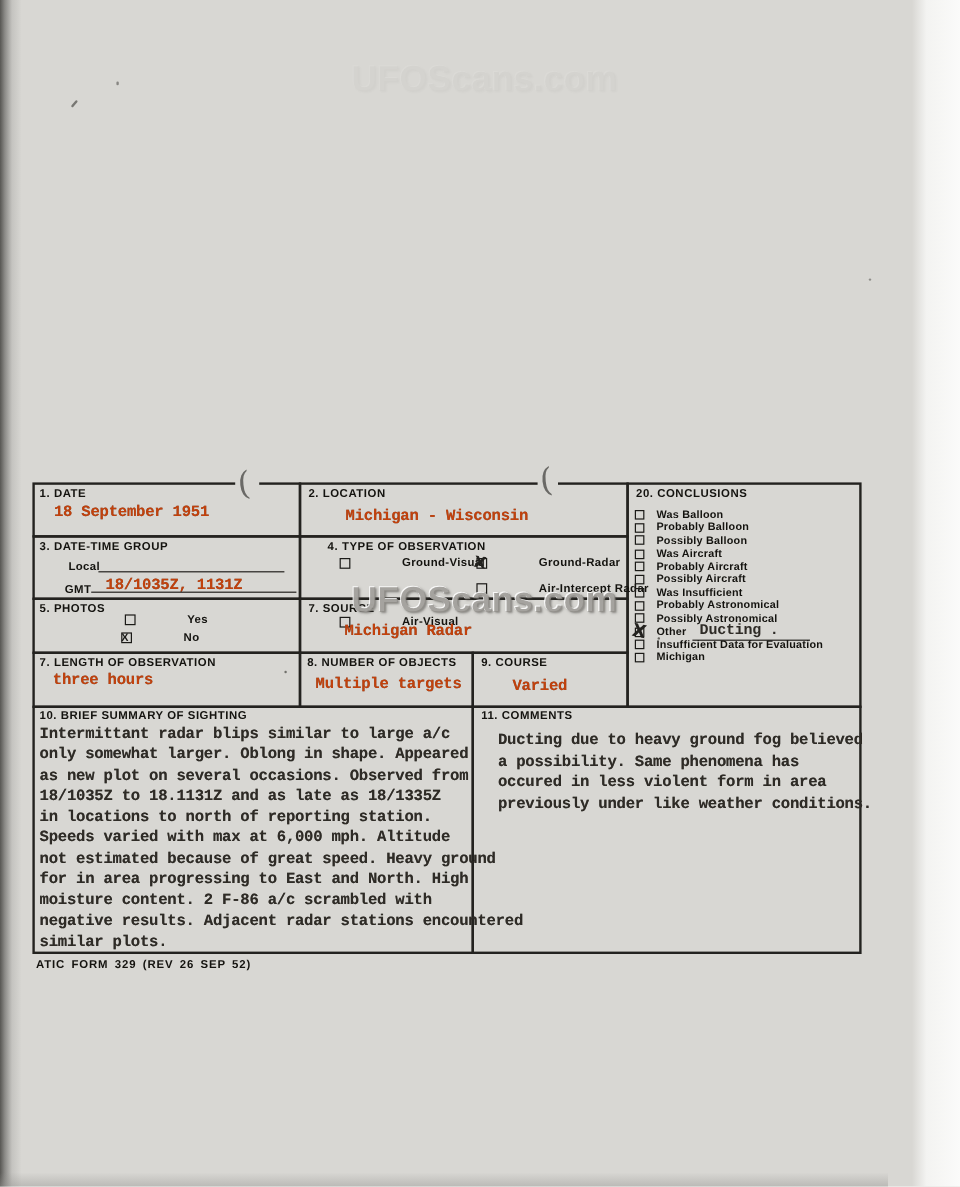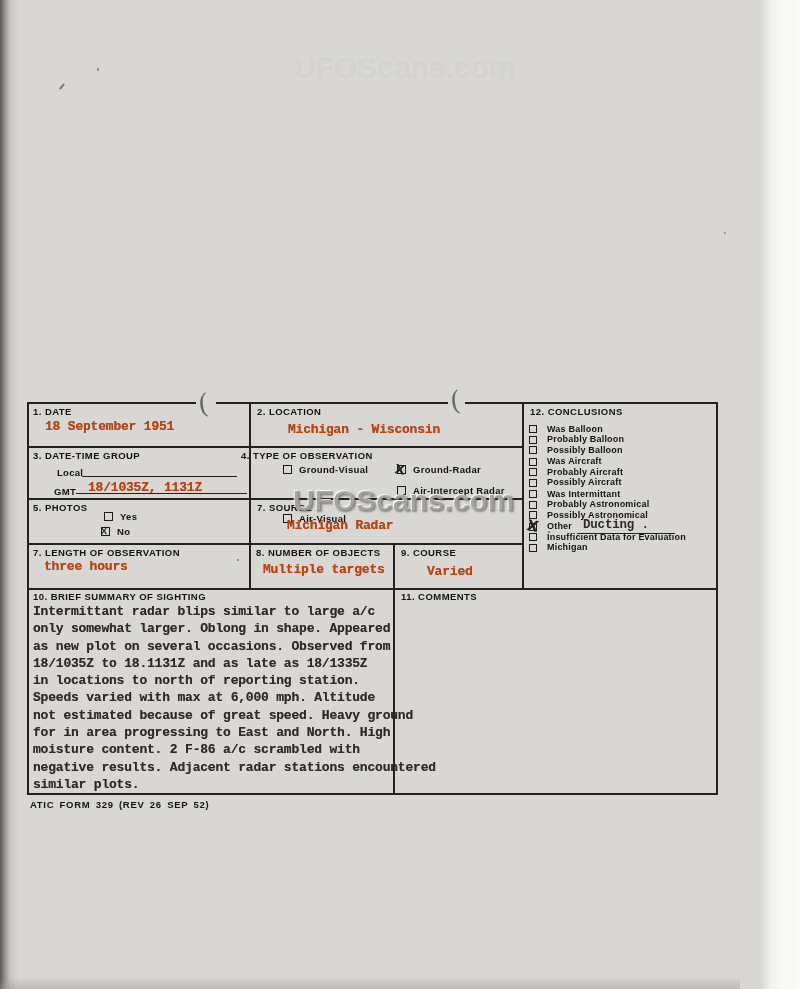--- a/index.html
+++ b/index.html
@@ -46,21 +46,21 @@
   }
   .typed-block{
     position:absolute;white-space:pre;
     font:700 13px/17.3px "Liberation Mono","DejaVu Sans Mono",monospace;
     color:#2e2b26;letter-spacing:-.2px;text-shadow:0 0 .4px rgba(46,43,38,.6);
   }
   .uline{position:absolute;border-bottom:1.7px solid #23221f;height:0;}
 
   
   .opt{position:absolute;display:flex;align-items:center;gap:7px;}
-  .olabel{font:700 9.5px/1 "Liberation Sans",sans-serif;letter-spacing:.3px;color:#14130f;white-space:nowrap;}
+  .olabel{font:700 9.5px/1 "Liberation Sans",sans-serif;letter-spacing:.3px;color:#14130f;white-space:nowrap;margin-left:36px;}
   .cb{width:7px;height:7px;border:1.5px solid #1b1a17;display:inline-block;position:relative;flex:none;}
   .cb.checked::after{
     content:"X";position:absolute;left:-1px;top:-2px;
     font:700 9px "Liberation Sans",sans-serif;color:#1b1a17;
   }
   .cb.scribble::after{
     content:"X";left:-3px;top:-4px;font:700 13px "DejaVu Sans",sans-serif;
     transform:rotate(10deg);color:#23221f;
   }
 
@@ -129,21 +129,21 @@
   <div class="lbl" style="left:257px;top:407px">2. LOCATION</div>
   <div class="mono" style="left:288px;top:422px">Michigan - Wisconsin</div>
 
   <div class="lbl" style="left:33px;top:451px">3. DATE-TIME GROUP</div>
   <div class="lbl" style="left:57px;top:468px;letter-spacing:.3px">Local</div>
   <div class="uline" style="left:82px;top:476px;width:155px"></div>
   <div class="lbl" style="left:54px;top:487px;letter-spacing:.3px">GMT</div>
   <div class="mono" style="left:88px;top:480px">18/1035Z, 1131Z</div>
   <div class="uline" style="left:76px;top:493px;width:171px"></div>
 
-  <div class="lbl" style="left:241px;top:451px">4. TYPE OF OBSERVATION</div>
+  <div class="lbl" style="left:273px;top:451px">4. TYPE OF OBSERVATION</div>
   <div class="opt" style="left:283px;top:465px">
     <span class="cb"></span>
     <span class="olabel">Ground-Visual</span>
   </div>
   <div class="opt" style="left:397px;top:465px">
     <span class="cb scribble checked"></span>
     <span class="olabel">Ground-Radar</span>
   </div>
   <div class="opt" style="left:283px;top:514px">
     <span class="cb"></span>
@@ -185,22 +185,26 @@
 18/1035Z to 18.1131Z and as late as 18/1335Z
 in locations to north of reporting station.
 Speeds varied with max at 6,000 mph. Altitude
 not estimated because of great speed. Heavy ground
 for in area progressing to East and North. High
 moisture content. 2 F-86 a/c scrambled with
 negative results. Adjacent radar stations encountered
 similar plots.</div>
 
   <div class="lbl" style="left:401px;top:592px">11. COMMENTS</div>
-
-  <div class="lbl" style="left:530px;top:407px">12. CONCLUSIONS</div>
+  <div class="typed-block" style="left:415px;top:608px;line-height:17.6px">Ducting due to heavy ground fog believed
+a possibility. Same phenomena has
+occured in less violent form in area
+previously under like weather conditions.</div>
+
+  <div class="lbl" style="left:530px;top:407px">20. CONCLUSIONS</div>
   <div class="concl-list">
       <div class="concl-row">
         <span class="cb"></span>
         <span class="clabel">Was Balloon</span>
       </div>
       <div class="concl-row">
         <span class="cb"></span>
         <span class="clabel">Probably Balloon</span>
       </div>
       <div class="concl-row">
@@ -214,21 +218,21 @@
       <div class="concl-row">
         <span class="cb"></span>
         <span class="clabel">Probably Aircraft</span>
       </div>
       <div class="concl-row">
         <span class="cb"></span>
         <span class="clabel">Possibly Aircraft</span>
       </div>
       <div class="concl-row gap">
         <span class="cb"></span>
-        <span class="clabel">Was Intermittant</span>
+        <span class="clabel">Was Insufficient</span>
       </div>
       <div class="concl-row">
         <span class="cb"></span>
         <span class="clabel">Probably Astronomical</span>
       </div>
       <div class="concl-row">
         <span class="cb"></span>
         <span class="clabel">Possibly Astronomical</span>
       </div>
       <div class="concl-row gap">

